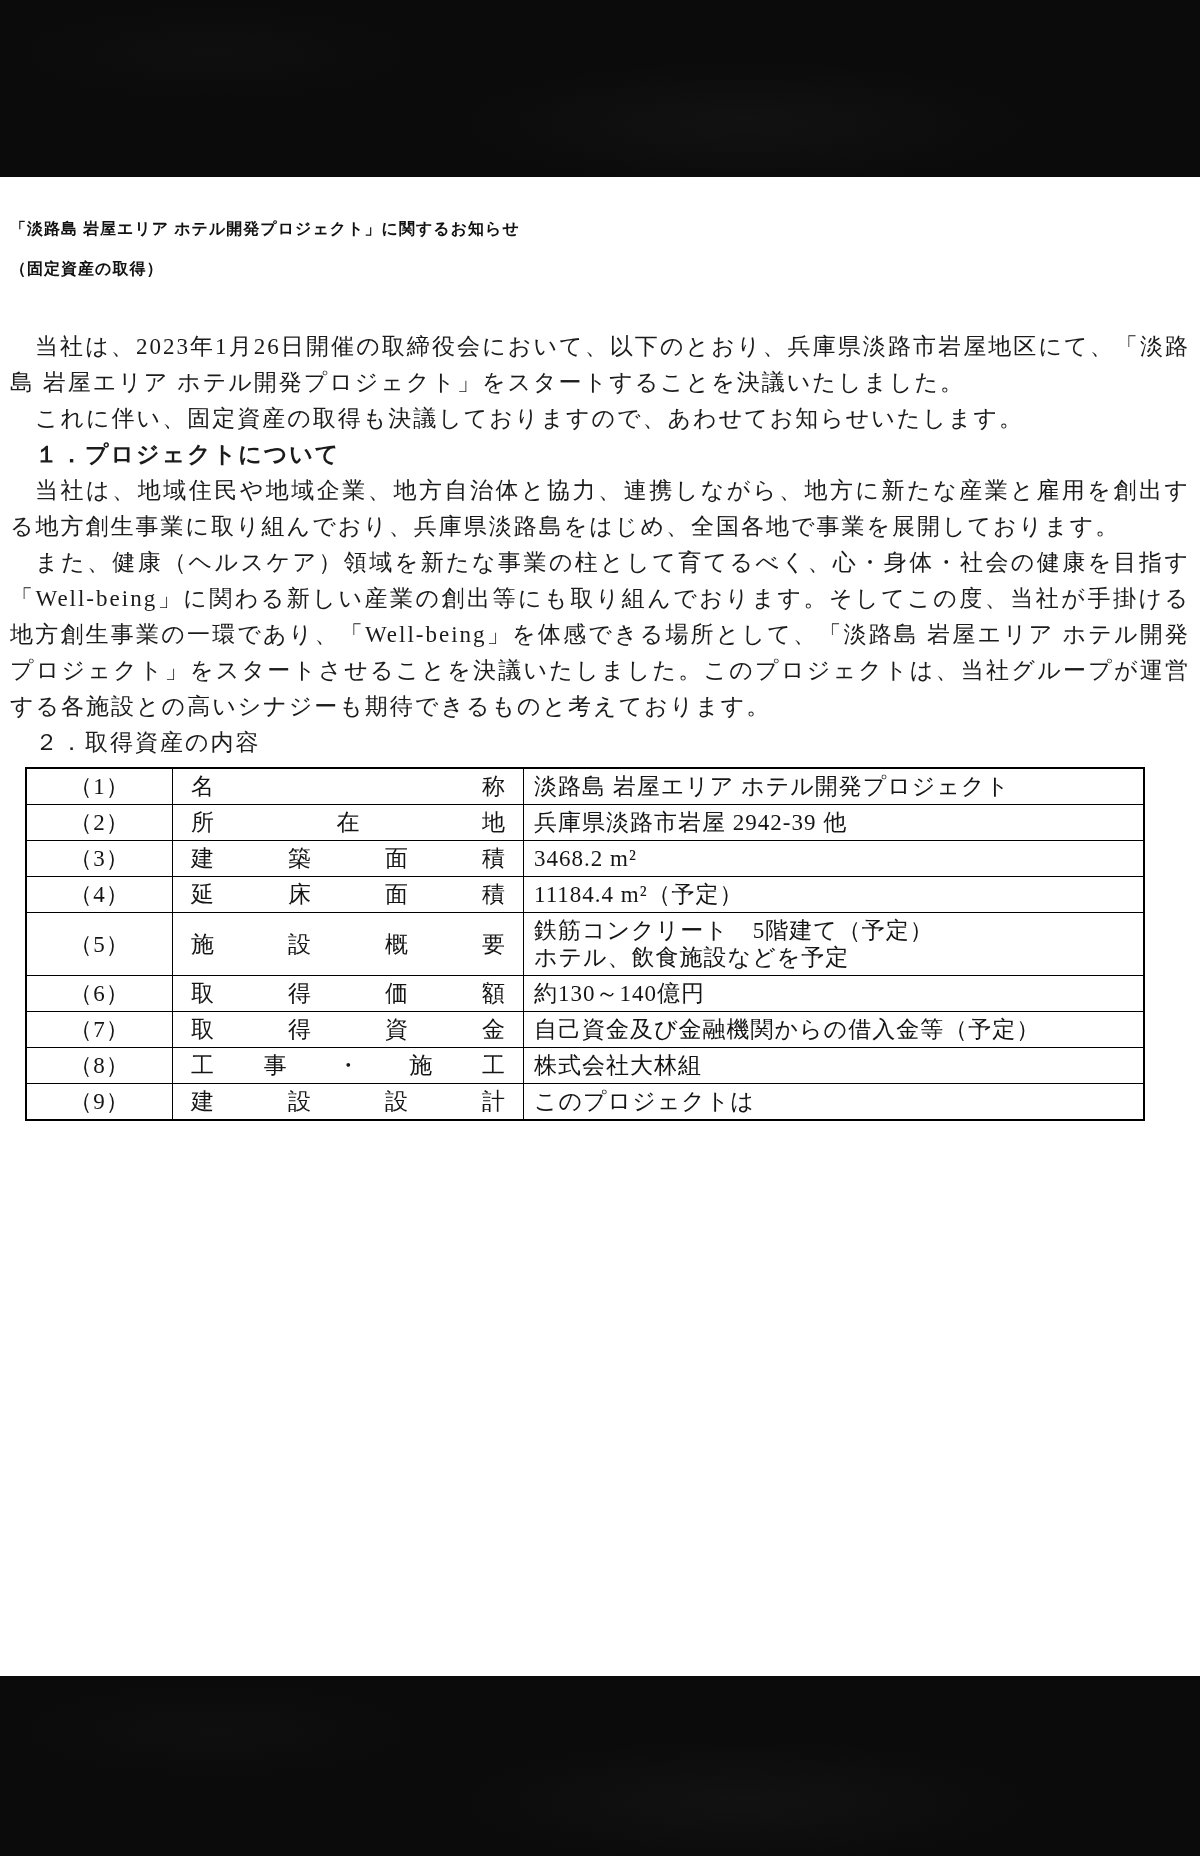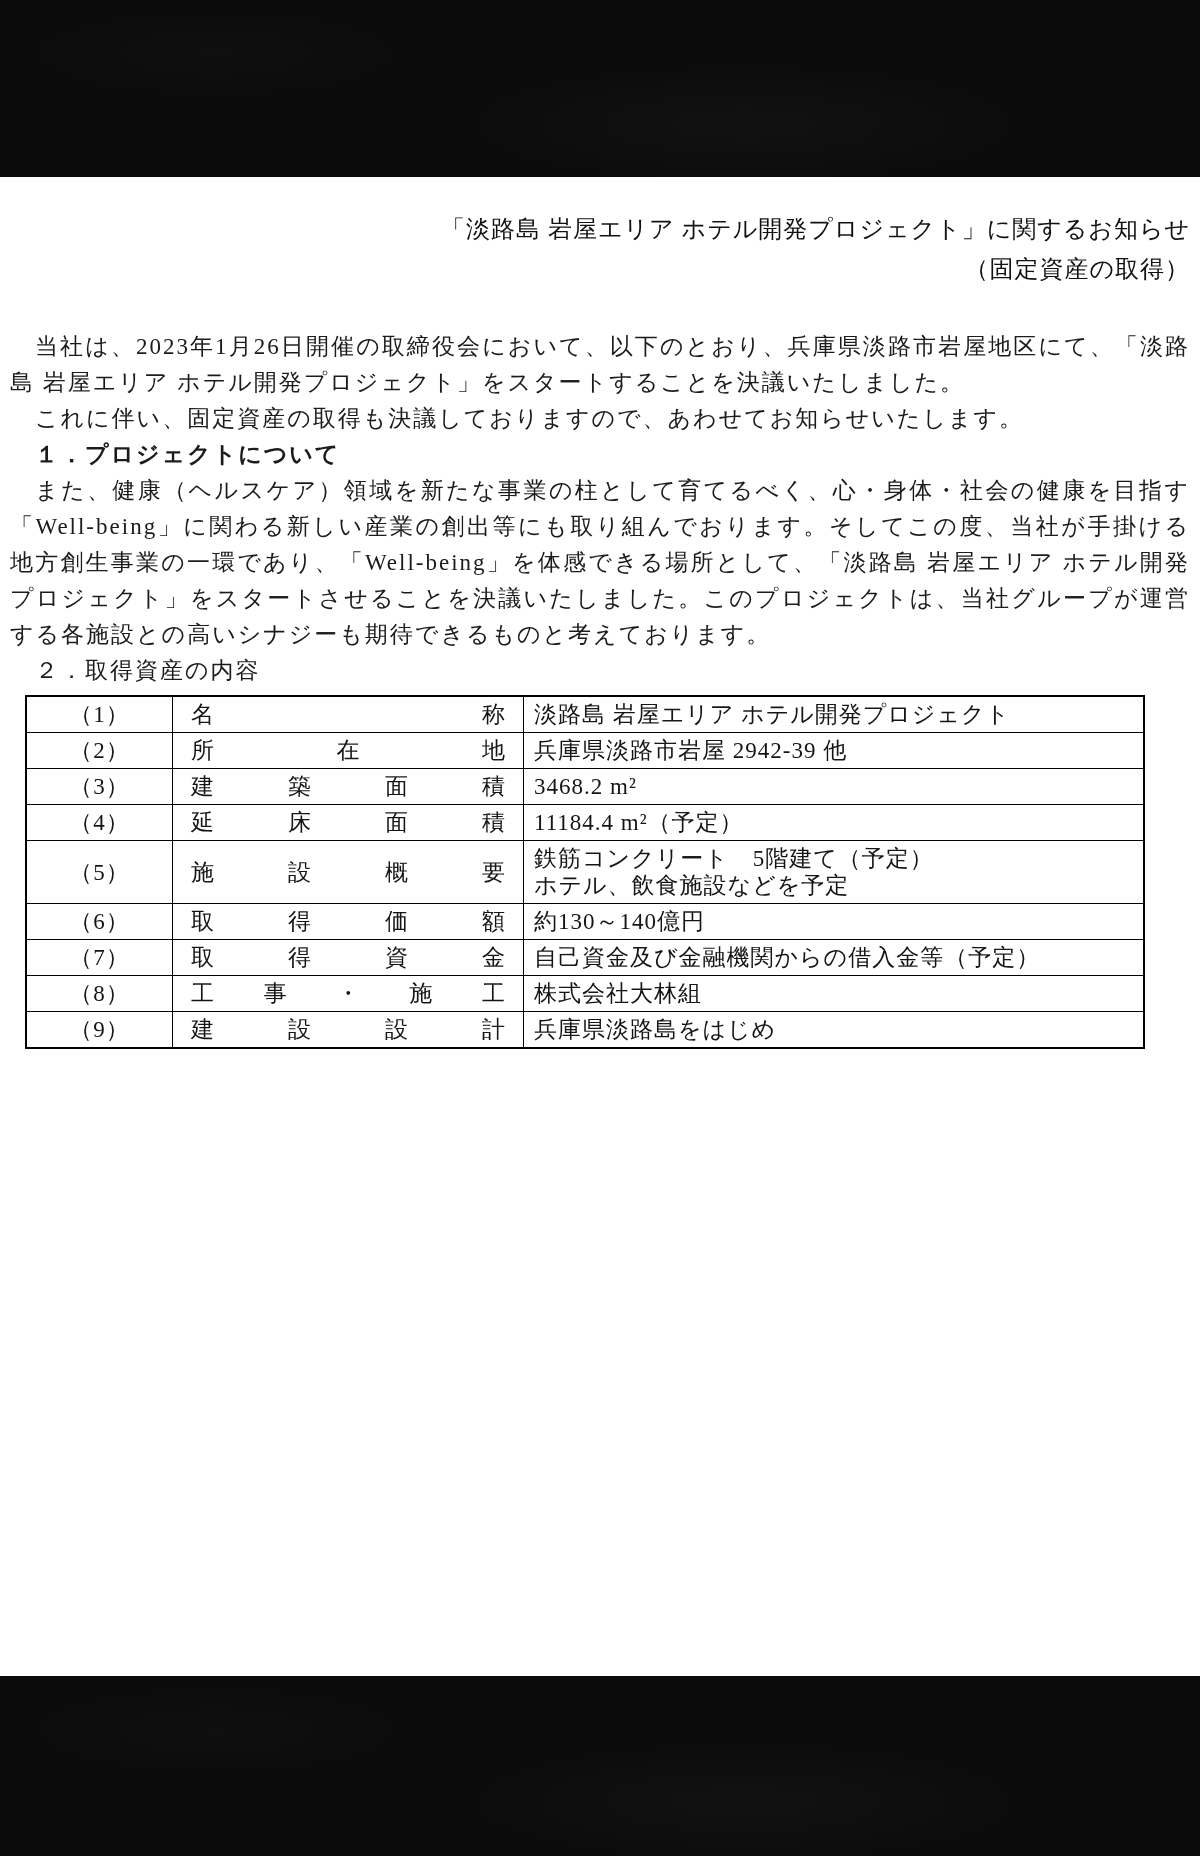--- a/index.html
+++ b/index.html
@@ -21,23 +21,23 @@
   .bar-bottom{top:1676px;height:180px;}
   .paper{
     position:absolute;top:177px;left:0;
     width:1200px;height:1499px;
     background:#ffffff;
     color:#1c1c1c;
     box-sizing:border-box;
     padding:32px 10px 0 10px;
   }
   .doc-title{
-    text-align:right;
-    font-weight:normal;
-    font-size:24px;
+    text-align:left;
+    font-weight:bold;
+    font-size:16px;
     line-height:40px;
     letter-spacing:1px;
     color:#111;
   }
   .body-text p{
     margin:0;
     font-size:23px;
     line-height:36px;
     letter-spacing:2px;
     text-indent:25px;
@@ -92,20 +92,21 @@
     <div>（固定資産の取得）</div>
   </div>
 
   <div class="body-text">
     <div class="intro">
       <p>当社は、2023年1月26日開催の取締役会において、以下のとおり、兵庫県淡路市岩屋地区にて、「淡路島 岩屋エリア ホテル開発プロジェクト」をスタートすることを決議いたしました。</p>
       <p>これに伴い、固定資産の取得も決議しておりますので、あわせてお知らせいたします。</p>
     </div>
 
     <p class="sec-heading sec1-heading">１．プロジェクトについて</p>
+    <p>当社は、地域住民や地域企業、地方自治体と協力、連携しながら、地方に新たな産業と雇用を創出する地方創生事業に取り組んでおり、兵庫県淡路島をはじめ、全国各地で事業を展開しております。</p>
     <p class="pgap">また、健康（ヘルスケア）領域を新たな事業の柱として育てるべく、心・身体・社会の健康を目指す「Well-being」に関わる新しい産業の創出等にも取り組んでおります。そしてこの度、当社が手掛ける地方創生事業の一環であり、「Well-being」を体感できる場所として、「淡路島 岩屋エリア ホテル開発プロジェクト」をスタートさせることを決議いたしました。このプロジェクトは、当社グループが運営する各施設との高いシナジーも期待できるものと考えております。</p>
 
     <p class="sec-heading sec2-heading">２．取得資産の内容</p>
   </div>
 
   <table class="assets">
     <tbody>
       <tr>
         <td class="c-no">（1）</td>
         <td class="c-label">
@@ -206,20 +207,20 @@
       <tr>
         <td class="c-no">（9）</td>
         <td class="c-label">
             <span class="jlabel">
               <span>建</span>
               <span>設</span>
               <span>設</span>
               <span>計</span>
             </span>
           </td>
-        <td class="c-value">兵庫県淡路島をはじめ</td>
+        <td class="c-value">このプロジェクトは</td>
       </tr>
     </tbody>
   </table>
 
 </div>
 
 <div class="bar bar-bottom"></div>
 
 </body></html>

